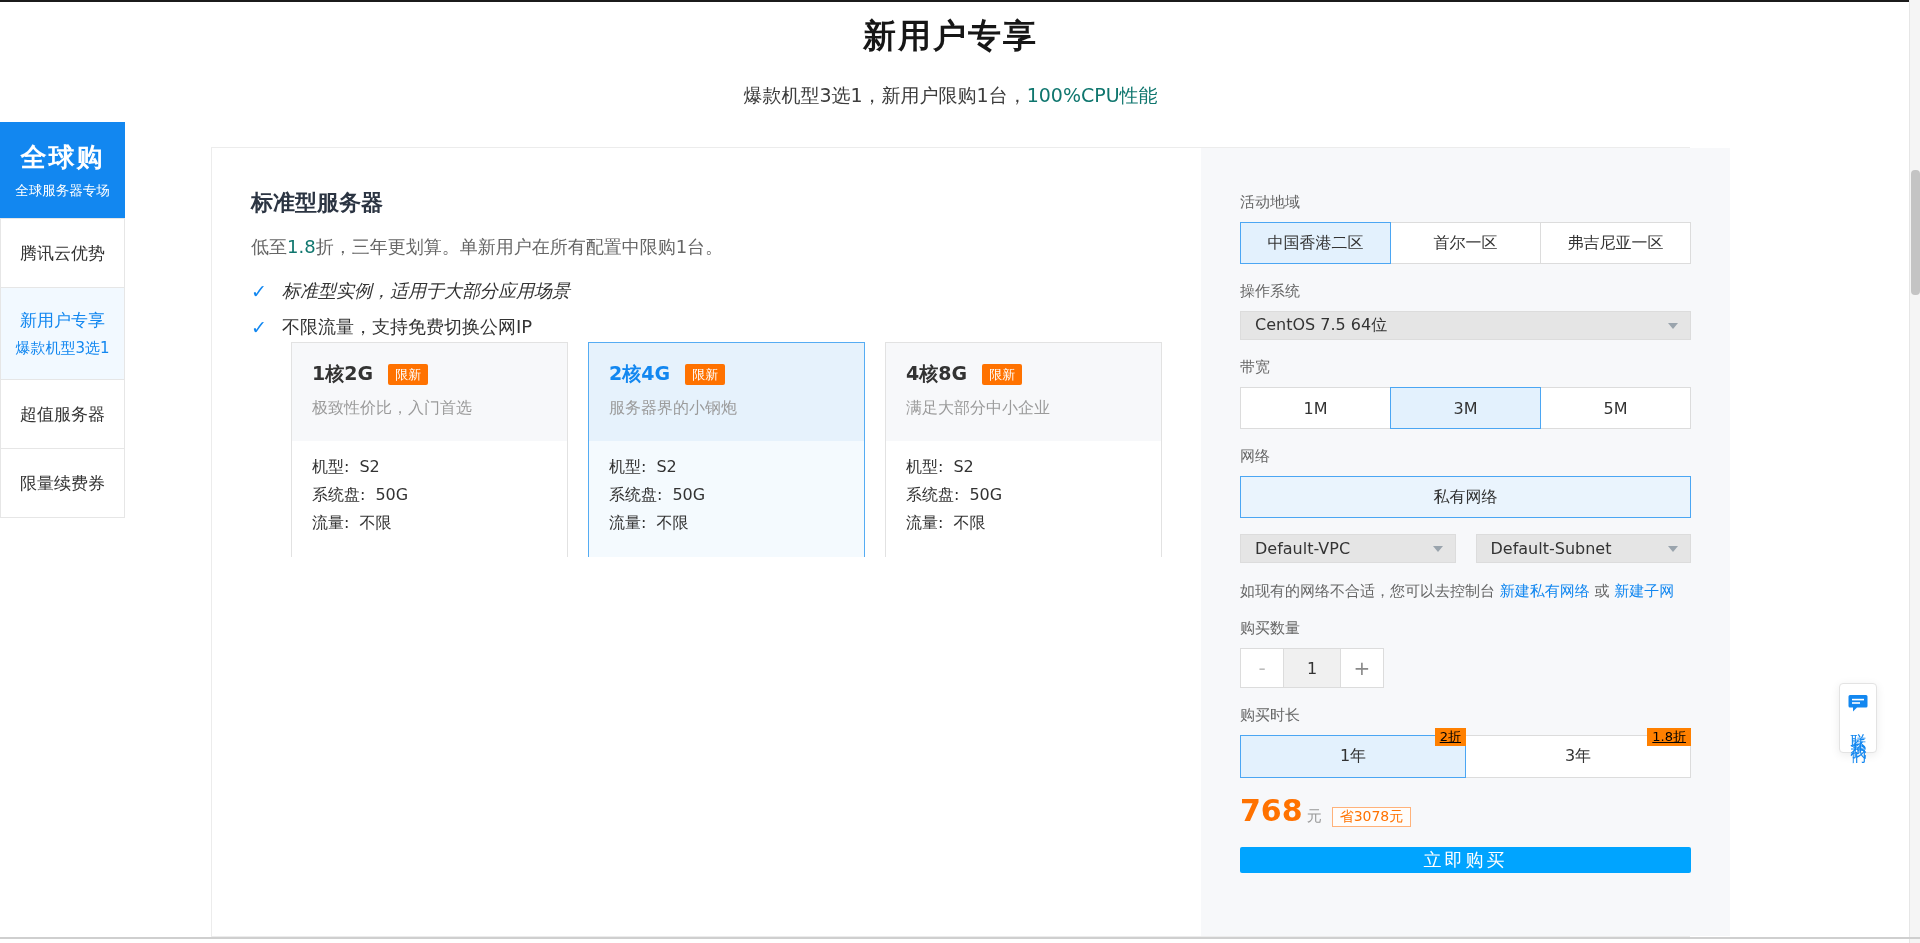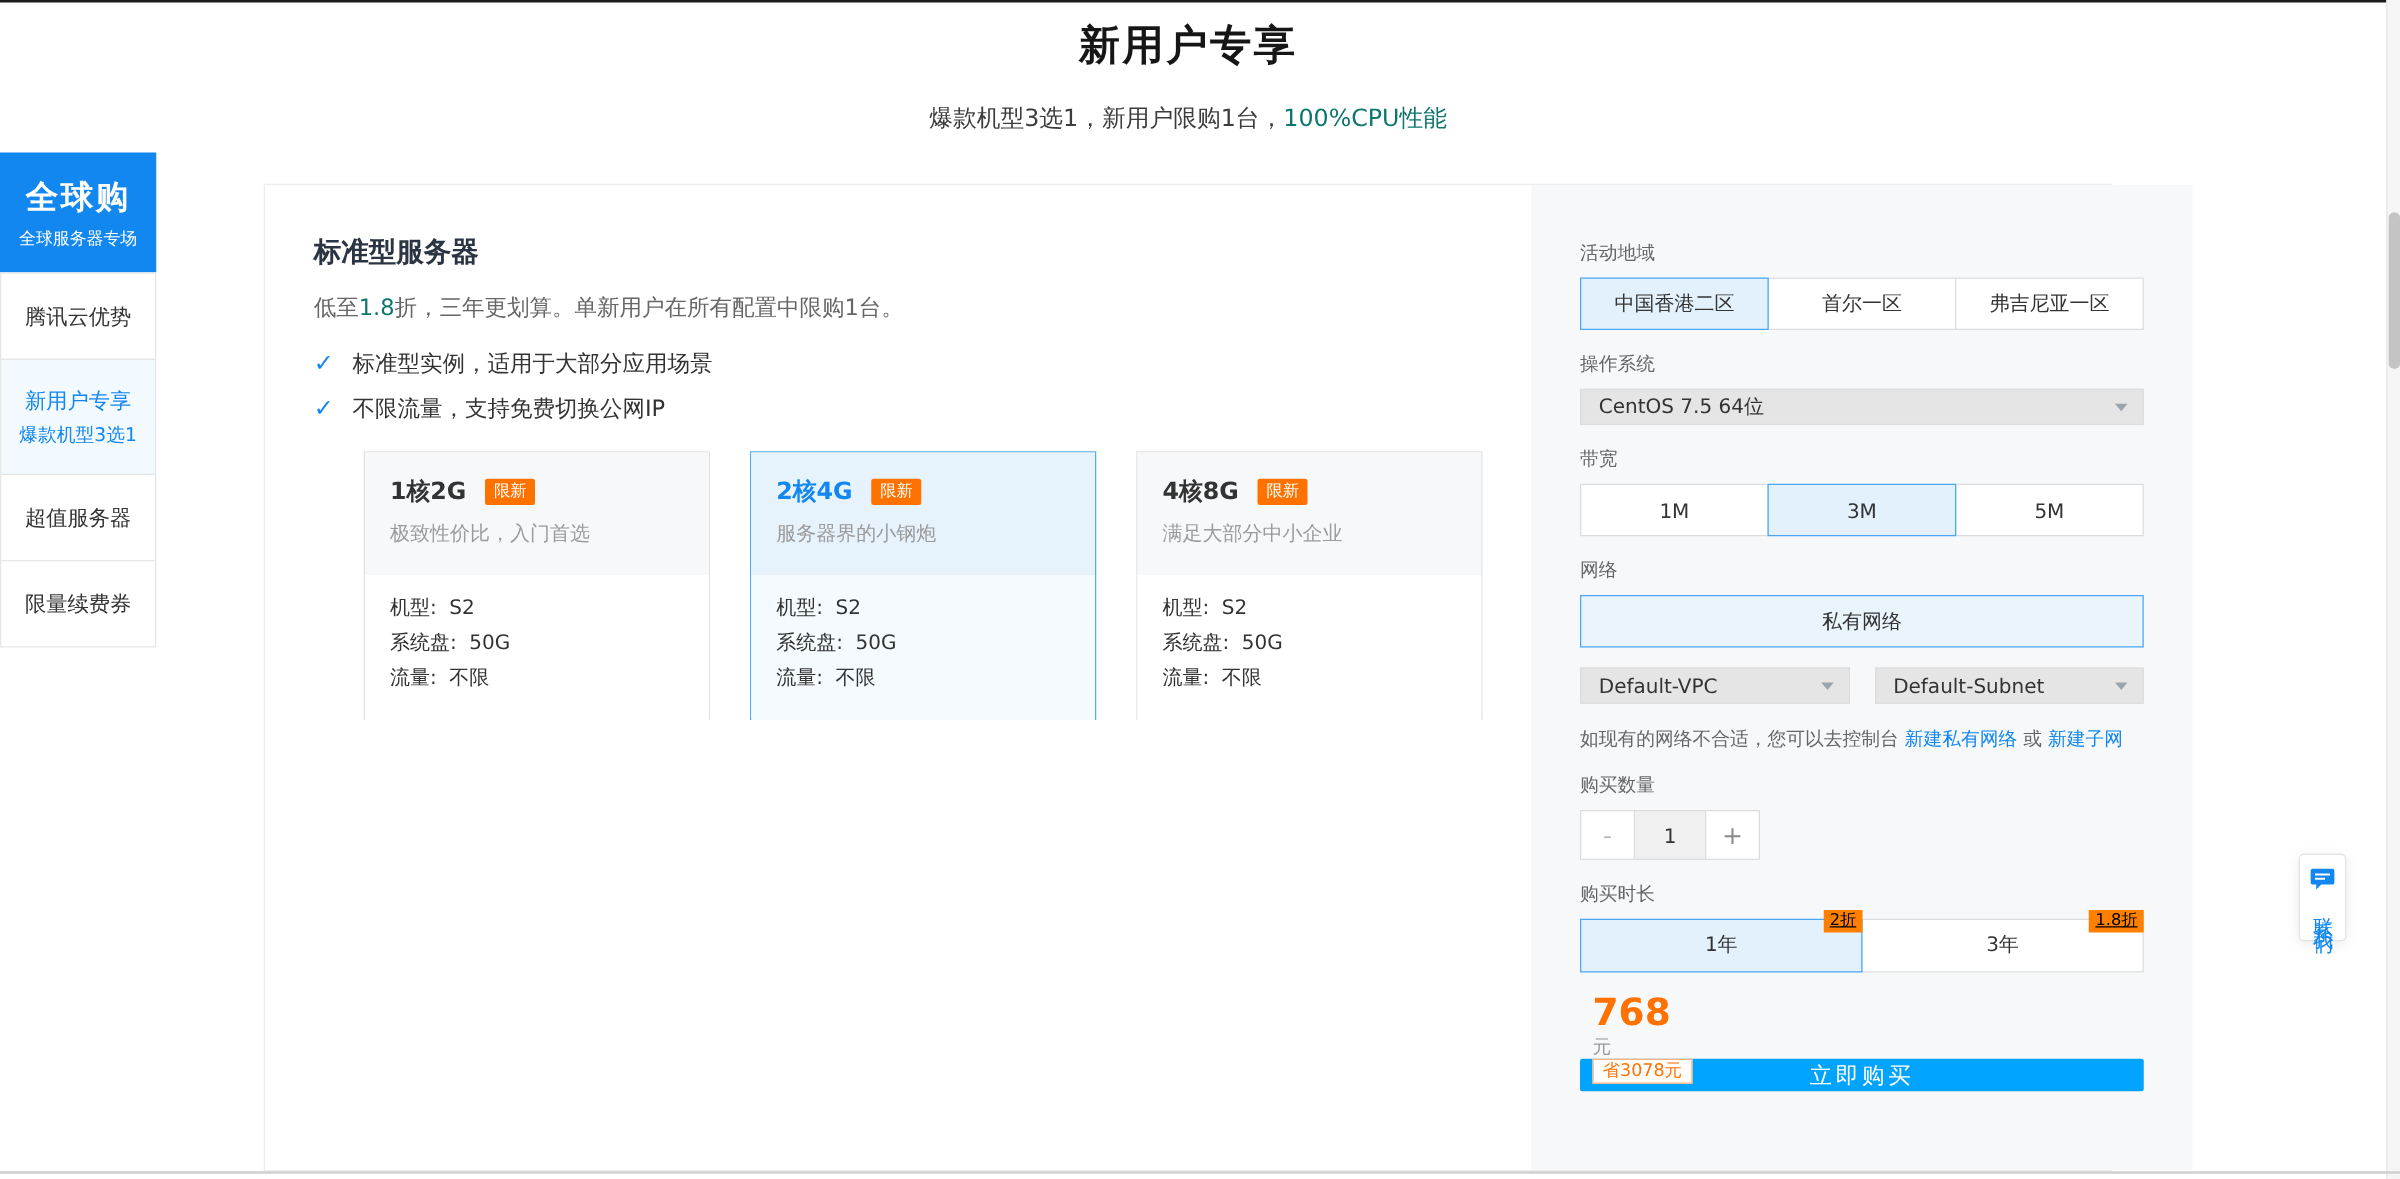--- a/index.html
+++ b/index.html
@@ -27,25 +27,25 @@
   .side-item.active { color:#1287f0; background:#f2f9ff; min-height:93px; }
   .side-item .sub { font-size:15px; margin-top:7px; }
 
   
   .main-box { position:absolute; left:211px; top:147px; width:1479px; height:790px; border:1px solid #ececec; background:#fff; display:flex; }
   .content-left { flex:1; padding:40px 39px 0; background:#fff; }
   .section-title { font-size:22px; line-height:30px; font-weight:600; color:#2b3442; }
   .promo-line { margin-top:16px; font-size:18px; line-height:26px; color:#666; }
   .features { margin-top:18px; }
   .feature-row { display:flex; align-items:center; font-size:18px; color:#333; height:26px; margin-top:10px; }
-  .feature-row.first { margin-top:0; }
+  .feature-row.first { margin-top:0;font-style:italic; }
   .check-icon { color:#1287f0; font-weight:bold; font-size:19px; margin-right:15px; }
   .check-icon::before { content:"✓"; }
 
-  .cards { display:flex; margin-top:21px; gap:32px;padding-left:40px; }
+  .cards { display:flex; margin-top:2px; gap:20px;padding-left:40px; }
   .card { width:277px; height:215px; border:1px solid #e2e2e2; background:#fff; cursor:pointer; }
   .card-header { height:98px; background:#f7f8fa; padding:18px 20px 0; }
   .card-body { height:116px; padding:12px 20px 0; background:#fff; }
   .card.selected { border-color:#55acf3; }
   .card.selected .card-header { background:#e6f2fc; }
   .card.selected .card-body { background:#f4fafe; }
   .card.selected .card-name { color:#1287f0; }
   .card-name { font-size:19px; font-weight:600; color:#333; display:inline-block; vertical-align:middle; }
   .card-badge { display:inline-block; background:#ff7200; color:#fff; font-size:13px; line-height:13px; padding:4px 7px; border-radius:2px; margin-left:10px; vertical-align:middle; }
   .card-tagline { font-size:16px; color:#9b9b9b; margin-top:11px; }
@@ -66,21 +66,21 @@
   .selects-row { display:flex; gap:20px; margin-top:16px; }
   .selects-row .cfg-select { flex:1; margin-top:0; }
   .net-note { margin-top:18px; font-size:15px; line-height:20px; color:#666; white-space:nowrap; }
   .note-link { color:#1287f0; text-decoration:none; cursor:pointer; }
   .stepper { display:flex; margin-top:10px; }
   .step-btn { width:44px; height:40px; border:1px solid #dcdcdc; background:#fff; display:flex; align-items:center; justify-content:center; font-size:20px; cursor:pointer; }
   .step-minus { color:#bcbcbc; }
   .step-plus { color:#8a8a8a; }
   .step-value { width:56px; height:40px; border-top:1px solid #dcdcdc; border-bottom:1px solid #dcdcdc; background:#f0f0f0; display:flex; align-items:center; justify-content:center; font-size:16px; color:#333; }
   .dur-badge { position:absolute; top:-8px; right:-1px; background:#ff8000; color:#000000; font-size:13px; height:18px; line-height:18px; padding:0 5px; z-index:2;text-decoration:underline; }
-  .price-row { display:flex; align-items:baseline; margin-top:15px; height:38px;flex-direction:column; }
+  .price-row { display:flex; align-items:baseline; margin-top:15px; height:38px; }
   .price-amount { font-size:30px; font-weight:bold; color:#ff7200; }
   .price-unit { font-size:15px; color:#999; margin-left:4px; }
   .price-savings { margin-left:10px; font-size:14px; color:#ff7200; border:1px solid #ffb27a; padding:0 7px; background:#fffdfb; }
   .buy-btn { margin-top:16px; width:100%; height:26px; background:#00a4ff; color:#fff; font-size:18px; letter-spacing:3px; border:none; border-radius:2px; display:flex; align-items:center; justify-content:center; cursor:pointer; }
 
   
   .contact-widget { position:absolute; right:43px; top:683px; width:38px; padding:10px 0 12px; background:#fff; border:1px solid #e3e3e3; border-radius:4px; box-shadow:0 2px 10px rgba(0,0,0,.08); display:flex; flex-direction:column; align-items:center; cursor:pointer; }
   .contact-text { margin-top:8px; writing-mode:vertical-rl; text-orientation:upright; font-size:16px; color:#1287f0; letter-spacing:5px; }
 
   

